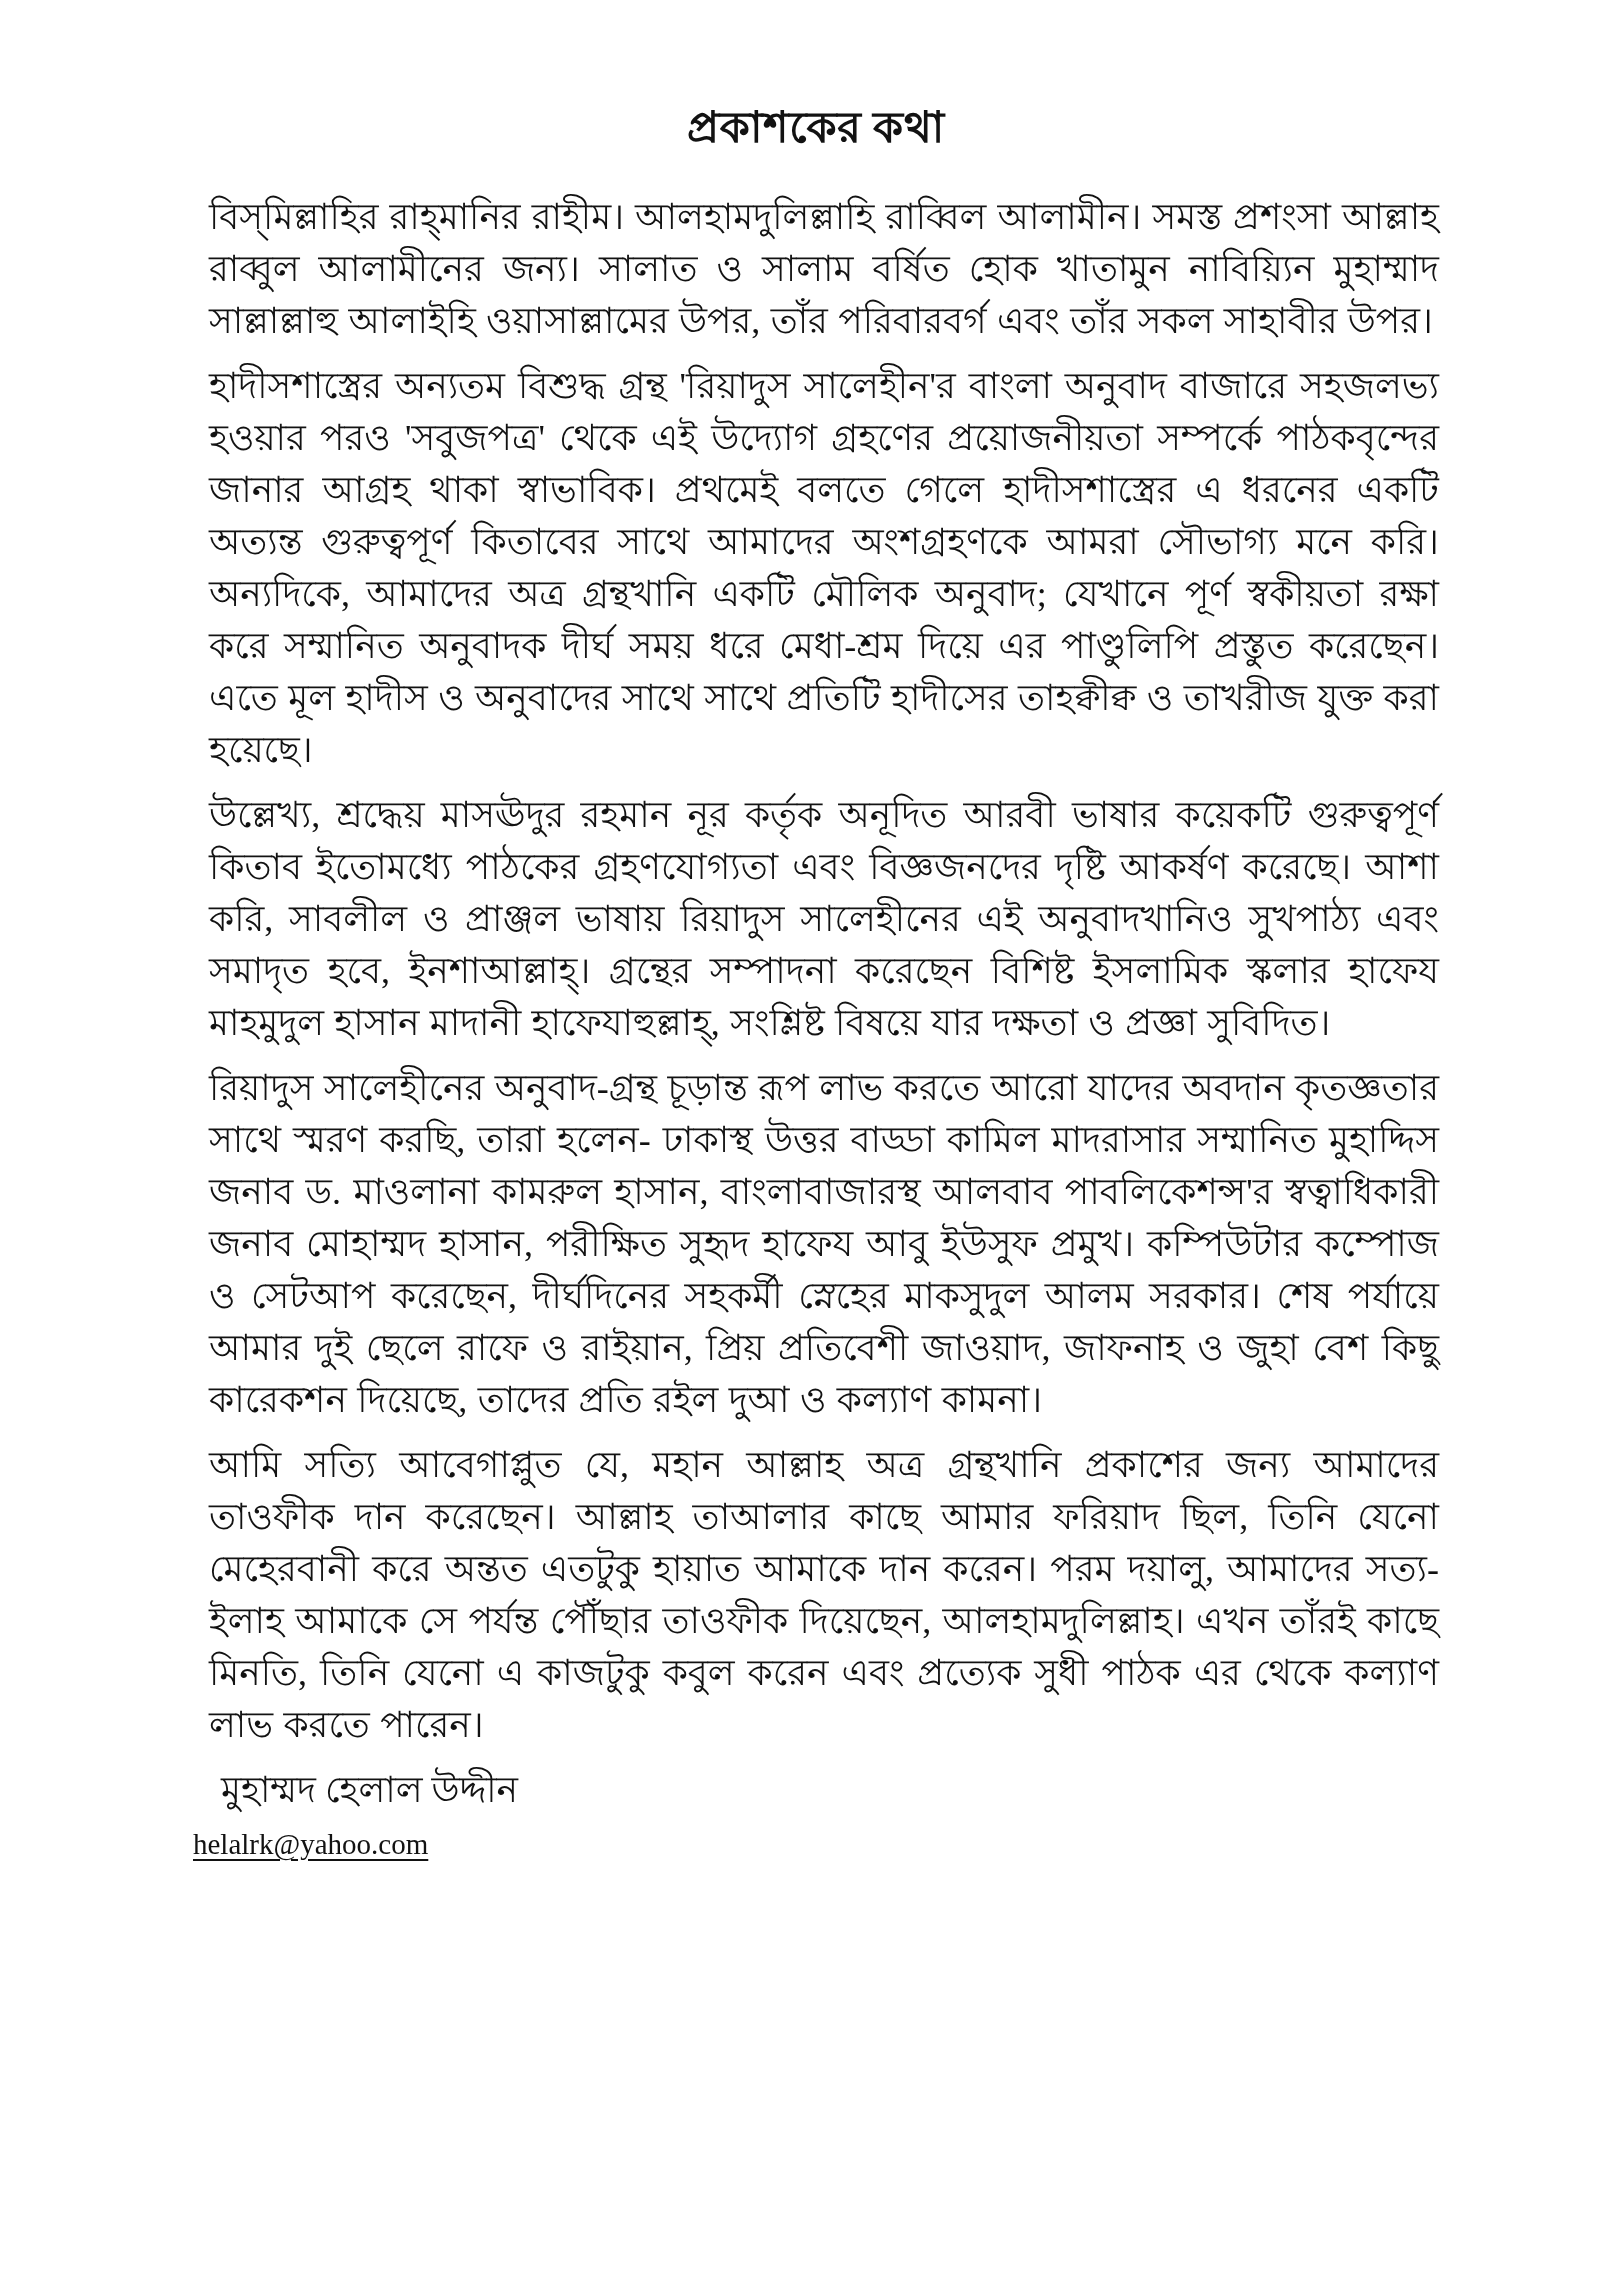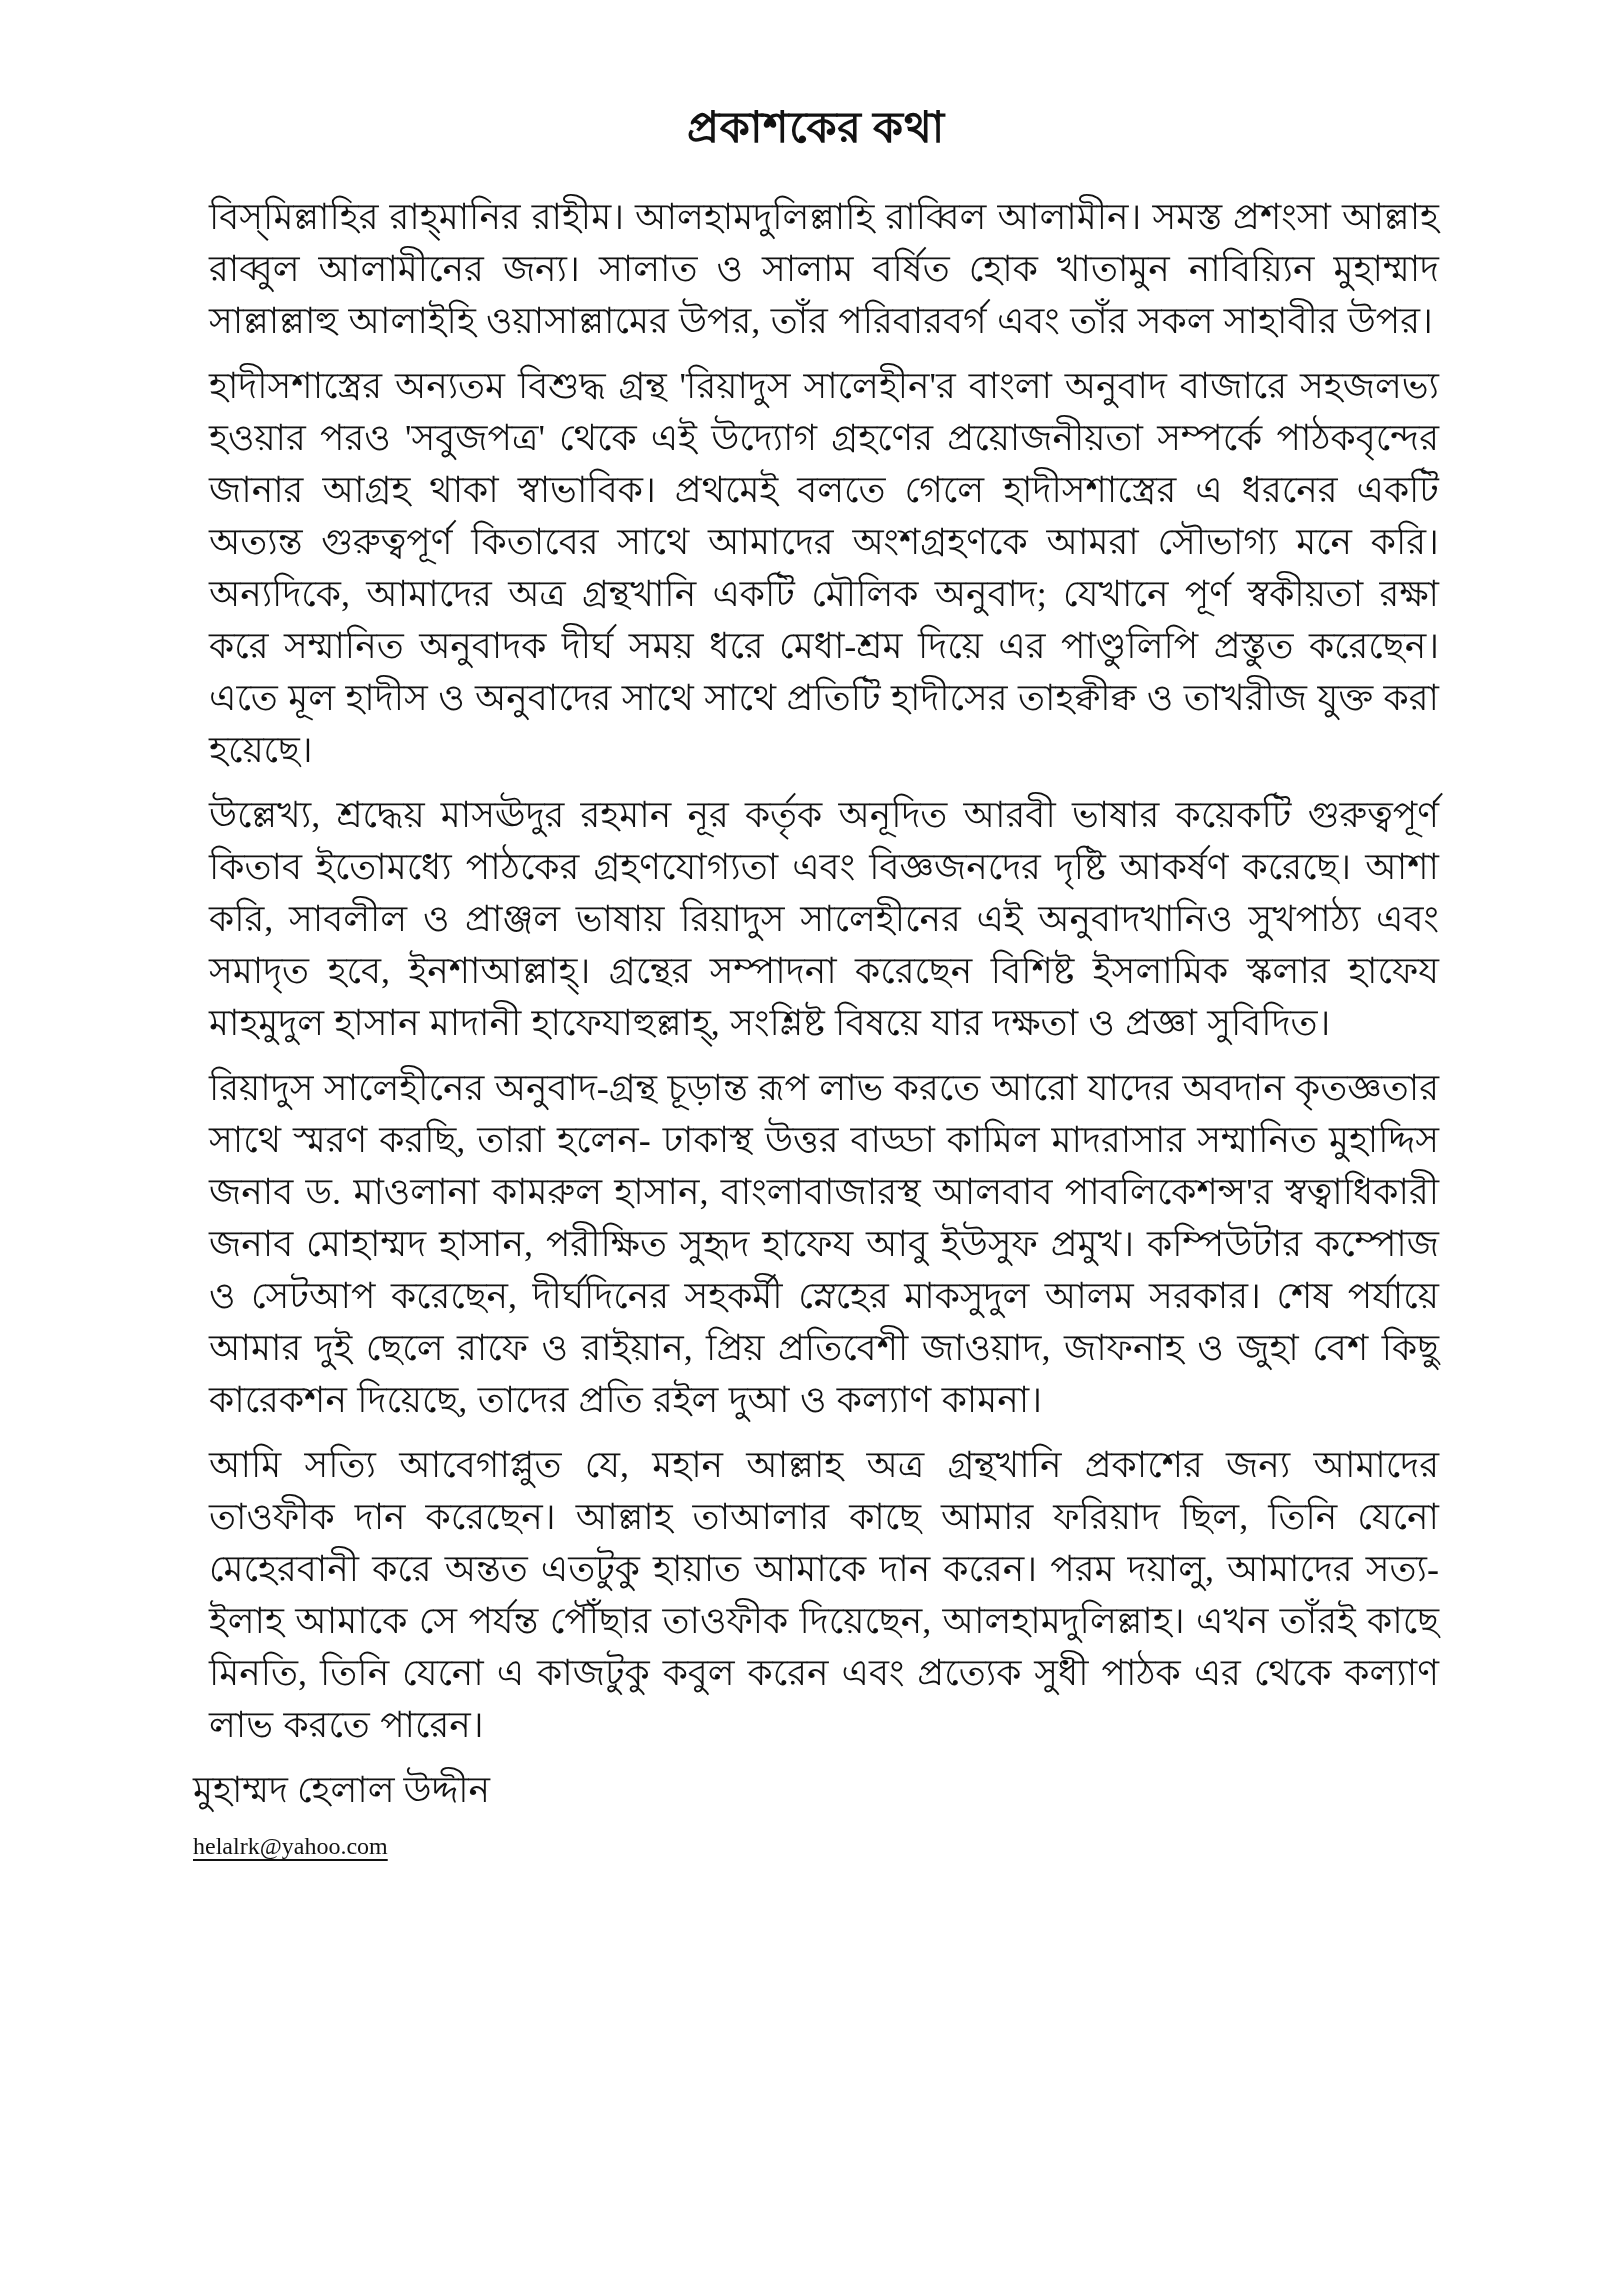--- a/index.html
+++ b/index.html
@@ -45,28 +45,29 @@
     margin: 0 0 13px 16px;
     word-spacing: 1.3px;
   }
   .signature-block {
     margin-top: 6.5px;
     font-size: 36px;
     line-height: 52px;
   }
   .author-name {
     display: block;
+    margin-left: 28px;
   }
   .author-email {
     display: inline-block;
     color: #121212;
     text-decoration: underline;
     text-underline-offset: 5.2px;
     font-family: "Liberation Serif", serif;
-    font-size: 24px;
+    font-size: 29px;
     line-height: 52px;
   }
 </style>
 </head>
 <body>
 
 <div class="sheet">
   <div class="text-column">
 
     <h1 class="doc-title">প্রকাশকের কথা</h1>

